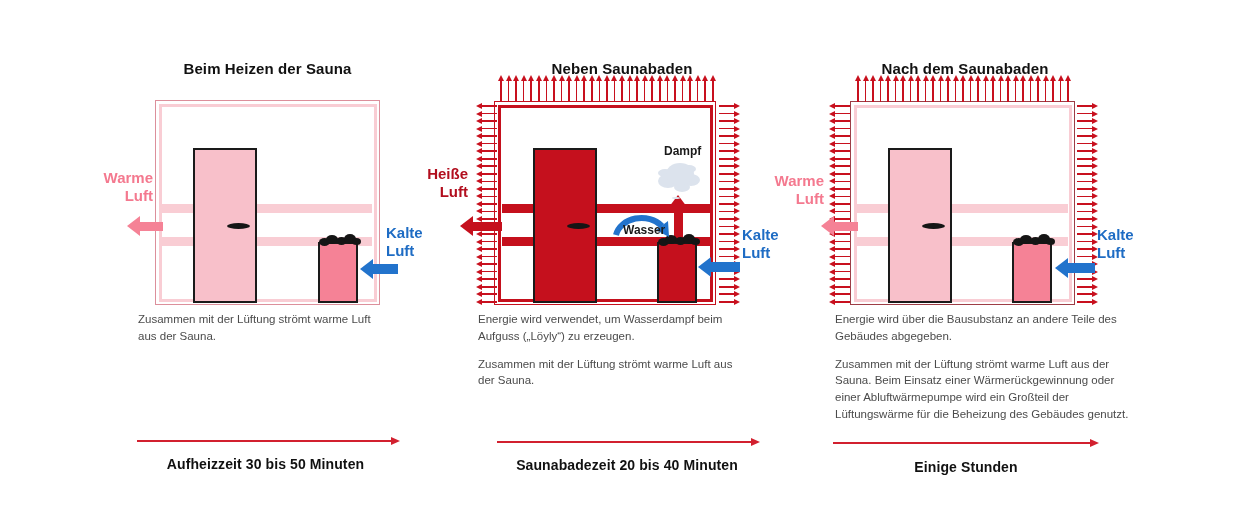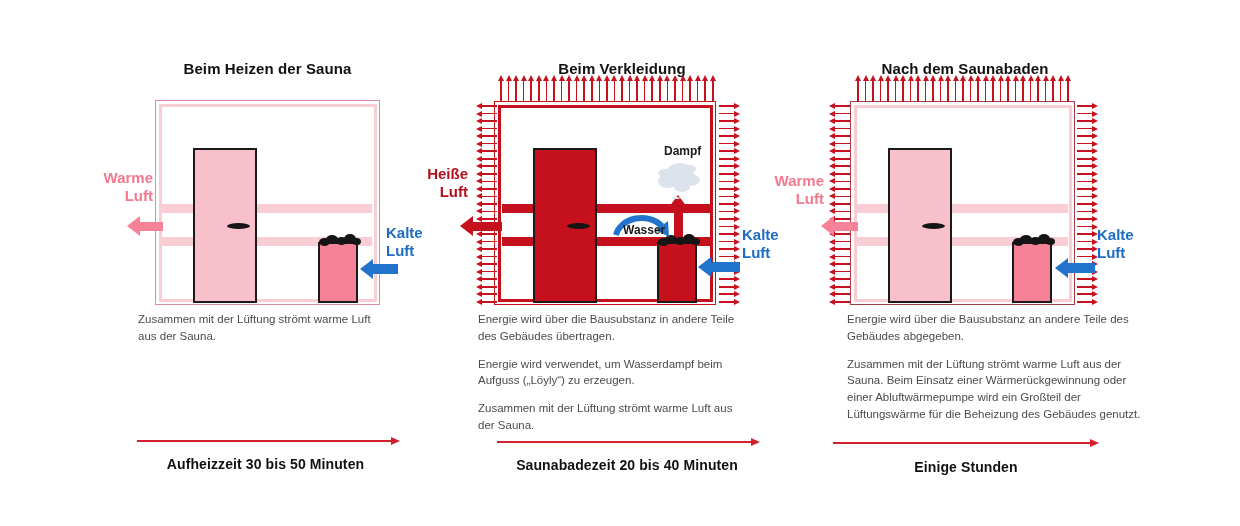--- a/index.html
+++ b/index.html
@@ -129,21 +129,21 @@
     </div>
 
     <div class="timeline" style="left:137px;top:436px;width:263px;">
       <span class="line"></span>
         <span class="thead"></span>
     </div>
     <div class="duration" style="left:134px;top:456px;width:263px;">Aufheizzeit 30 bis 50 Minuten</div>
   </section>
 
   <section>
-    <h3 class="title" style="left:497px;top:45px;width:250px;">Beim Verkleidung</h3>
+    <h3 class="title" style="left:497px;top:45px;width:250px;">Neben Saunabaden</h3>
 
     <div class="ticks row" style="left:498px;top:75px;width:218px;">
         <i class="tick tick-up"></i>
         <i class="tick tick-up"></i>
         <i class="tick tick-up"></i>
         <i class="tick tick-up"></i>
         <i class="tick tick-up"></i>
         <i class="tick tick-up"></i>
         <i class="tick tick-up"></i>
         <i class="tick tick-up"></i>
@@ -269,21 +269,20 @@
     </div>
 
     <div class="air-label blue" style="left:742px;top:226px;width:55px;">Kalte
 Luft</div>
     <div class="big-arrow blue bluec" style="left:698px;top:257px;">
       <span class="head"></span>
         <span class="stem" style="width:29px;"></span>
     </div>
 
     <div class="para-block" style="left:478px;top:311px;width:260px;">
-      <p>Energie wird über die Bausubstanz in andere Teile des Gebäudes übertragen.</p>
       <p>Energie wird verwendet, um Wasserdampf beim Aufguss („Löyly“) zu erzeugen.</p>
       <p>Zusammen mit der Lüftung strömt warme Luft aus der Sauna.</p>
     </div>
 
     <div class="timeline" style="left:497px;top:437px;width:263px;">
       <span class="line"></span>
         <span class="thead"></span>
     </div>
     <div class="duration" style="left:494px;top:457px;width:266px;">Saunabadezeit 20 bis 40 Minuten</div>
   </section>
@@ -409,21 +408,21 @@
         <span class="stem" style="width:24px;"></span>
     </div>
 
     <div class="air-label blue" style="left:1097px;top:226px;width:55px;">Kalte
 Luft</div>
     <div class="big-arrow blue bluec" style="left:1055px;top:258px;">
       <span class="head"></span>
         <span class="stem" style="width:27px;"></span>
     </div>
 
-    <div class="para-block" style="left:835px;top:311px;width:295px;margin-left:12px;">
+    <div class="para-block" style="left:835px;top:311px;width:295px;">
       <p>Energie wird über die Bausubstanz an andere Teile des Gebäudes abgegeben.</p>
       <p>Zusammen mit der Lüftung strömt warme Luft aus der Sauna. Beim Einsatz einer Wärmerückgewinnung oder einer Abluftwärmepumpe wird ein Großteil der Lüftungswärme für die Beheizung des Gebäudes genutzt.</p>
     </div>
 
     <div class="timeline" style="left:833px;top:438px;width:266px;">
       <span class="line"></span>
         <span class="thead"></span>
     </div>
     <div class="duration" style="left:833px;top:459px;width:266px;">Einige Stunden</div>
   </section>

